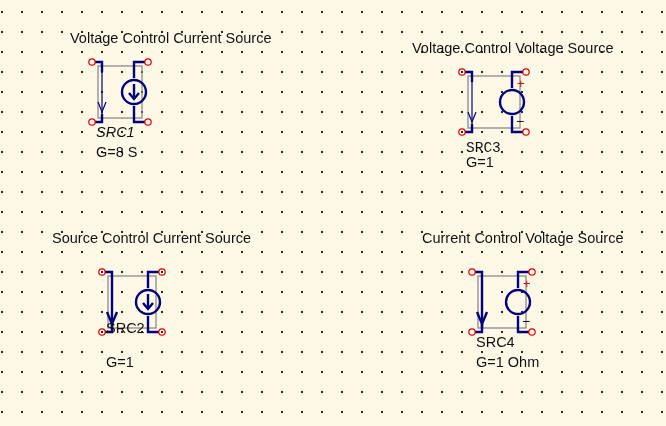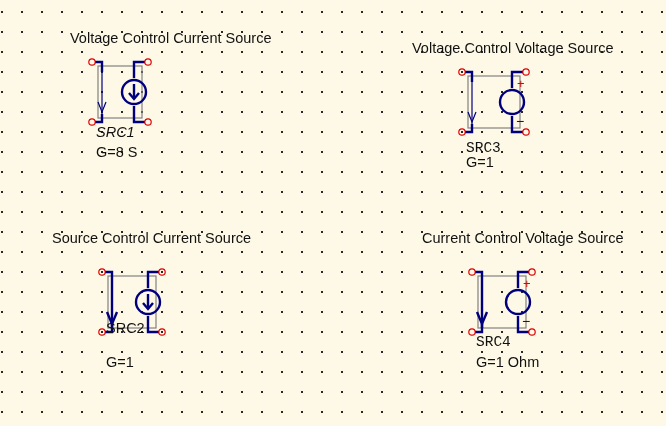--- a/index.html
+++ b/index.html
@@ -98,14 +98,14 @@
 
 <div class="label title" style="left:412px;top:40px;text-align:right;">Voltage Control Voltage Source</div>
 <div class="label" style="left:466px;top:140px;font-family:Liberation Mono, monospace;">SRC3</div>
 <div class="label" style="left:466px;top:154px;">G=1</div>
 
 <div class="label title" style="left:52px;top:230px;">Source Control Current Source</div>
 <div class="label" style="left:106px;top:320px;">SRC2</div>
 <div class="label" style="left:106px;top:354px;">G=1</div>
 
 <div class="label title" style="left:406px;top:230px;margin-left:16px;">Current Control Voltage Source</div>
-<div class="label" style="left:476px;top:334px;font-family:Liberation Mono, monospace;">SRC4</div>
+<div class="label" style="left:476px;top:334px;">SRC4</div>
 <div class="label" style="left:476px;top:354px;">G=1 Ohm</div>
 
 </body></html>

